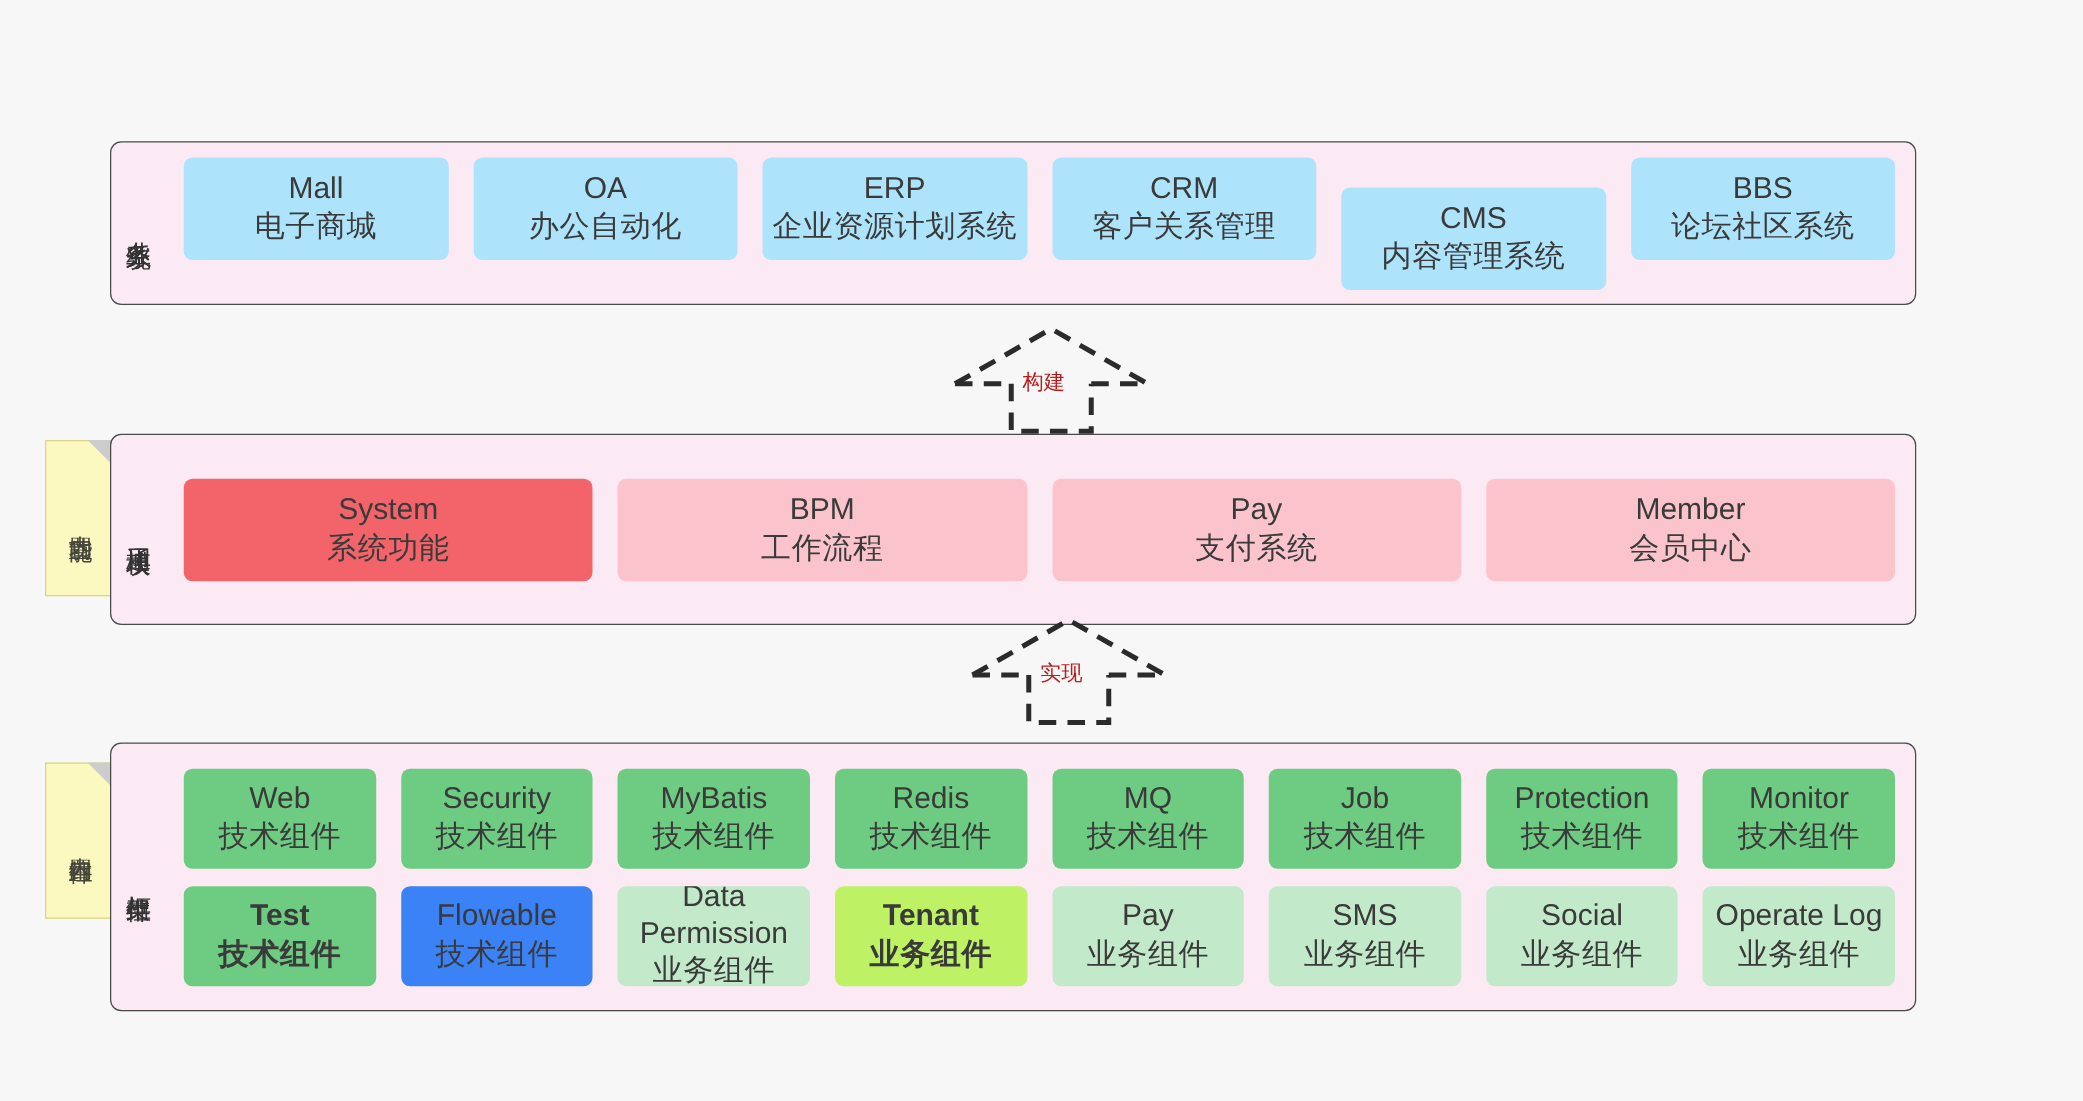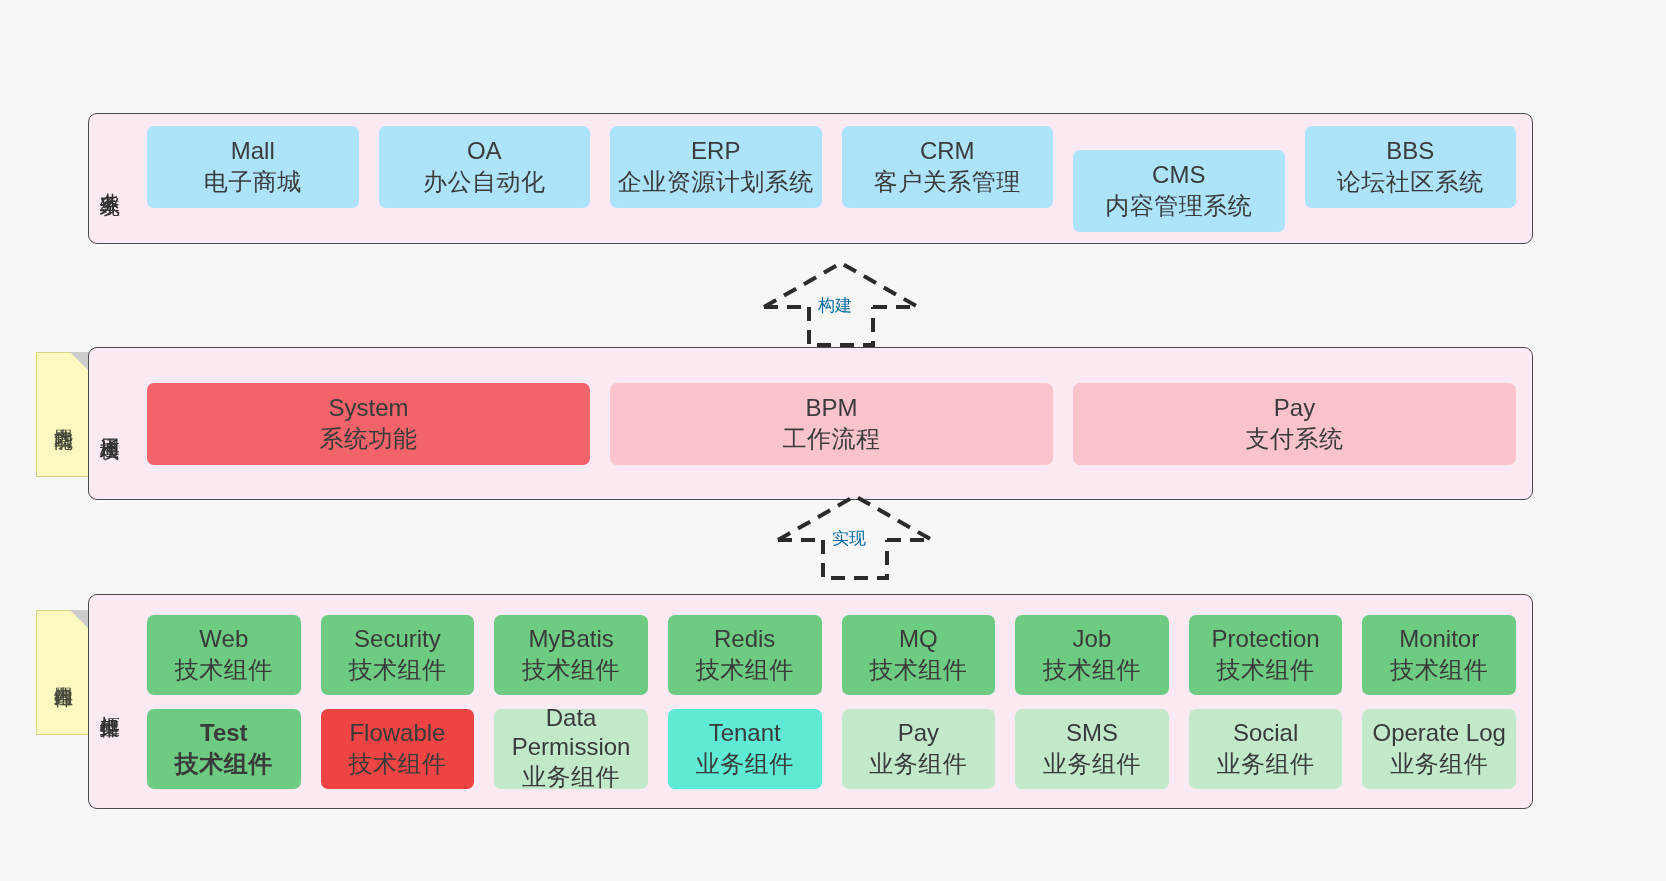--- a/index.html
+++ b/index.html
@@ -122,21 +122,21 @@
   }
 
   
   .connector {
     position: absolute;
     pointer-events: none;
   }
   .connector-label {
     position: absolute;
     font-size: 17px;
-    color: #0369a1;
+    color: #b91c1c;
     background: transparent;
     white-space: nowrap;
     user-select: none;
   }
 </style>
 </head>
 <body>
 
 <div id="canvas">
 
@@ -194,20 +194,24 @@
           <span class="cn">系统功能</span>
         </div>
         <div class="card h-mod" style="background:#fbc4cd;">
           <span class="en">BPM</span>
           <span class="cn">工作流程</span>
         </div>
         <div class="card h-mod" style="background:#fbc4cd;">
           <span class="en">Pay</span>
           <span class="cn">支付系统</span>
         </div>
+        <div class="card h-mod" style="background:#fbc4cd;">
+          <span class="en">Member</span>
+          <span class="cn">会员中心</span>
+        </div>
       </div>
     </div>
   </div>
 
   <svg class="connector" style="left:766px; top:488px;" width="180" height="95" viewBox="0 0 180 95">
     <polyline points="12,52 89,8 166,52" fill="none" stroke="#2b2b2b" stroke-width="4" stroke-dasharray="14,9" stroke-linecap="butt"></polyline>
     <polyline points="57,52 57,90 121,90 121,52" fill="none" stroke="#2b2b2b" stroke-width="4" stroke-dasharray="14,9" stroke-linecap="butt"></polyline>
     <line x1="12" y1="52" x2="57" y2="52" stroke="#2b2b2b" stroke-width="4" stroke-dasharray="14,9"></line>
     <line x1="121" y1="52" x2="166" y2="52" stroke="#2b2b2b" stroke-width="4" stroke-dasharray="14,9"></line>
   </svg>
@@ -252,29 +256,29 @@
           <span class="en">Monitor</span>
           <span class="cn">技术组件</span>
         </div>
       </div>
 
       <div class="row">
         <div class="card h-comp" style="background:#6ecb82;font-weight:bold;">
           <span class="en">Test</span>
           <span class="cn">技术组件</span>
         </div>
-        <div class="card h-comp" style="background:#ef4444;">
+        <div class="card h-comp" style="background:#3b82f6;">
           <span class="en">Flowable</span>
           <span class="cn">技术组件</span>
         </div>
         <div class="card h-comp wrap-en" style="background:#c2eaca;">
           <span class="en">Data Permission</span>
           <span class="cn">业务组件</span>
         </div>
-        <div class="card h-comp" style="background:#5eead4;">
+        <div class="card h-comp" style="background:#bef264;font-weight:bold;">
           <span class="en">Tenant</span>
           <span class="cn">业务组件</span>
         </div>
         <div class="card h-comp" style="background:#c2eaca;">
           <span class="en">Pay</span>
           <span class="cn">业务组件</span>
         </div>
         <div class="card h-comp" style="background:#c2eaca;">
           <span class="en">SMS</span>
           <span class="cn">业务组件</span>

